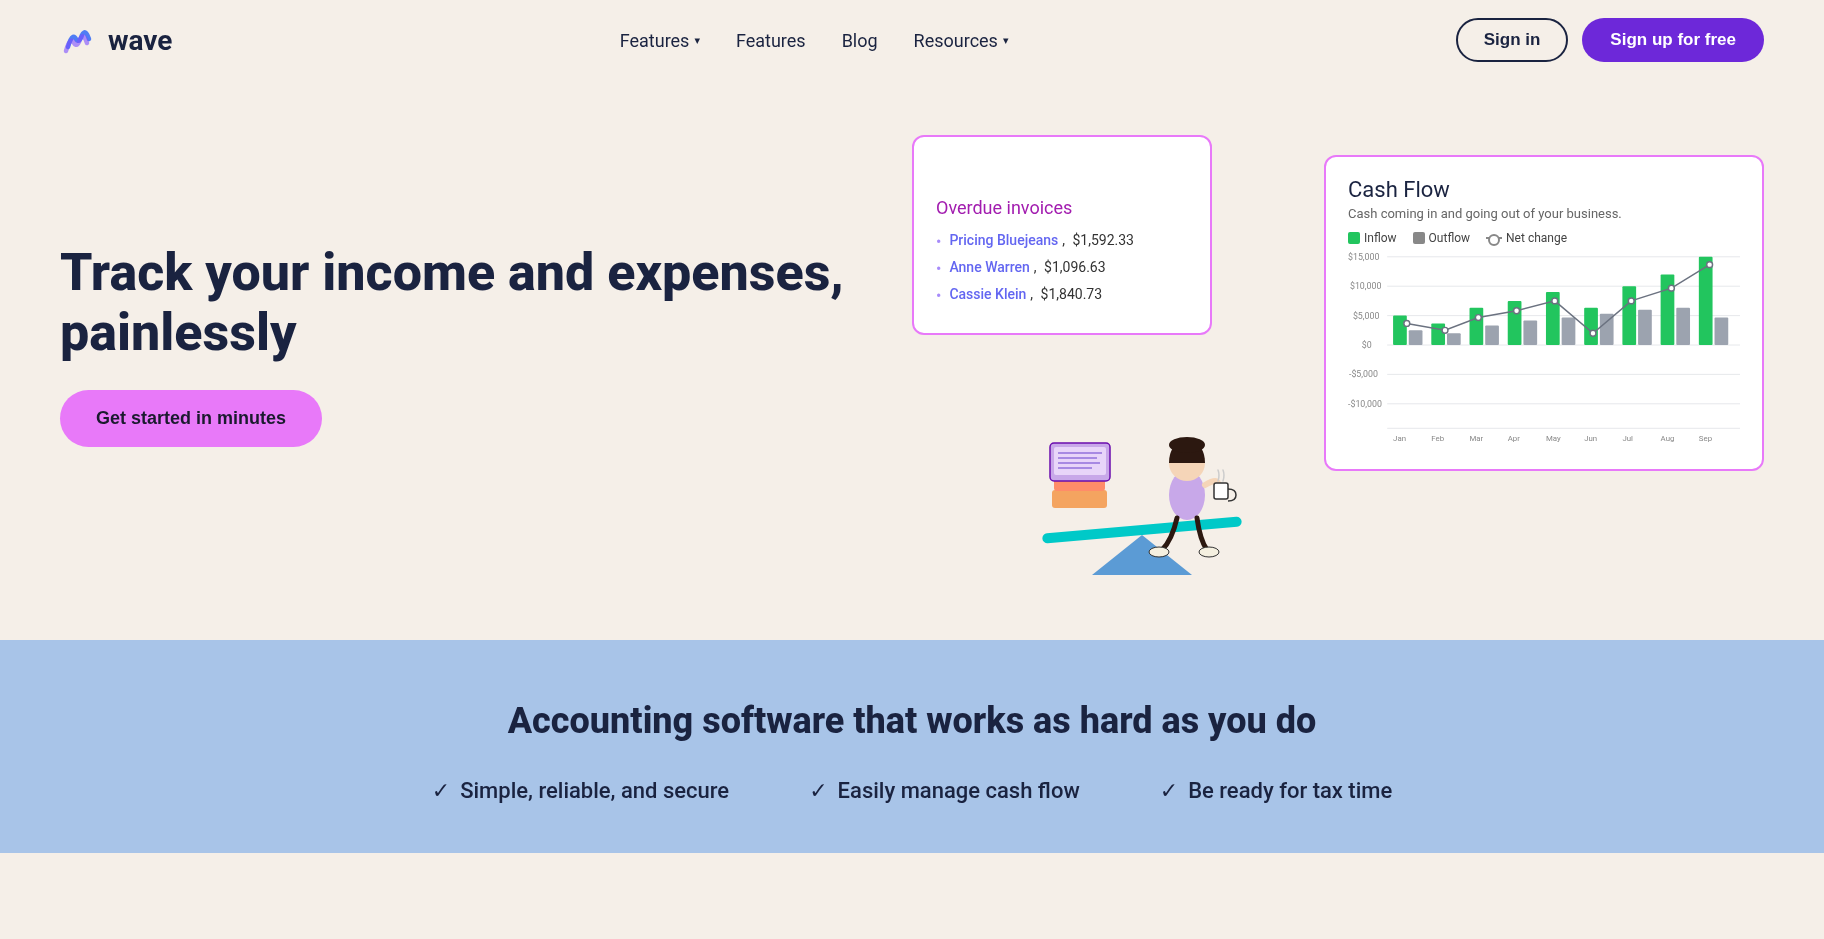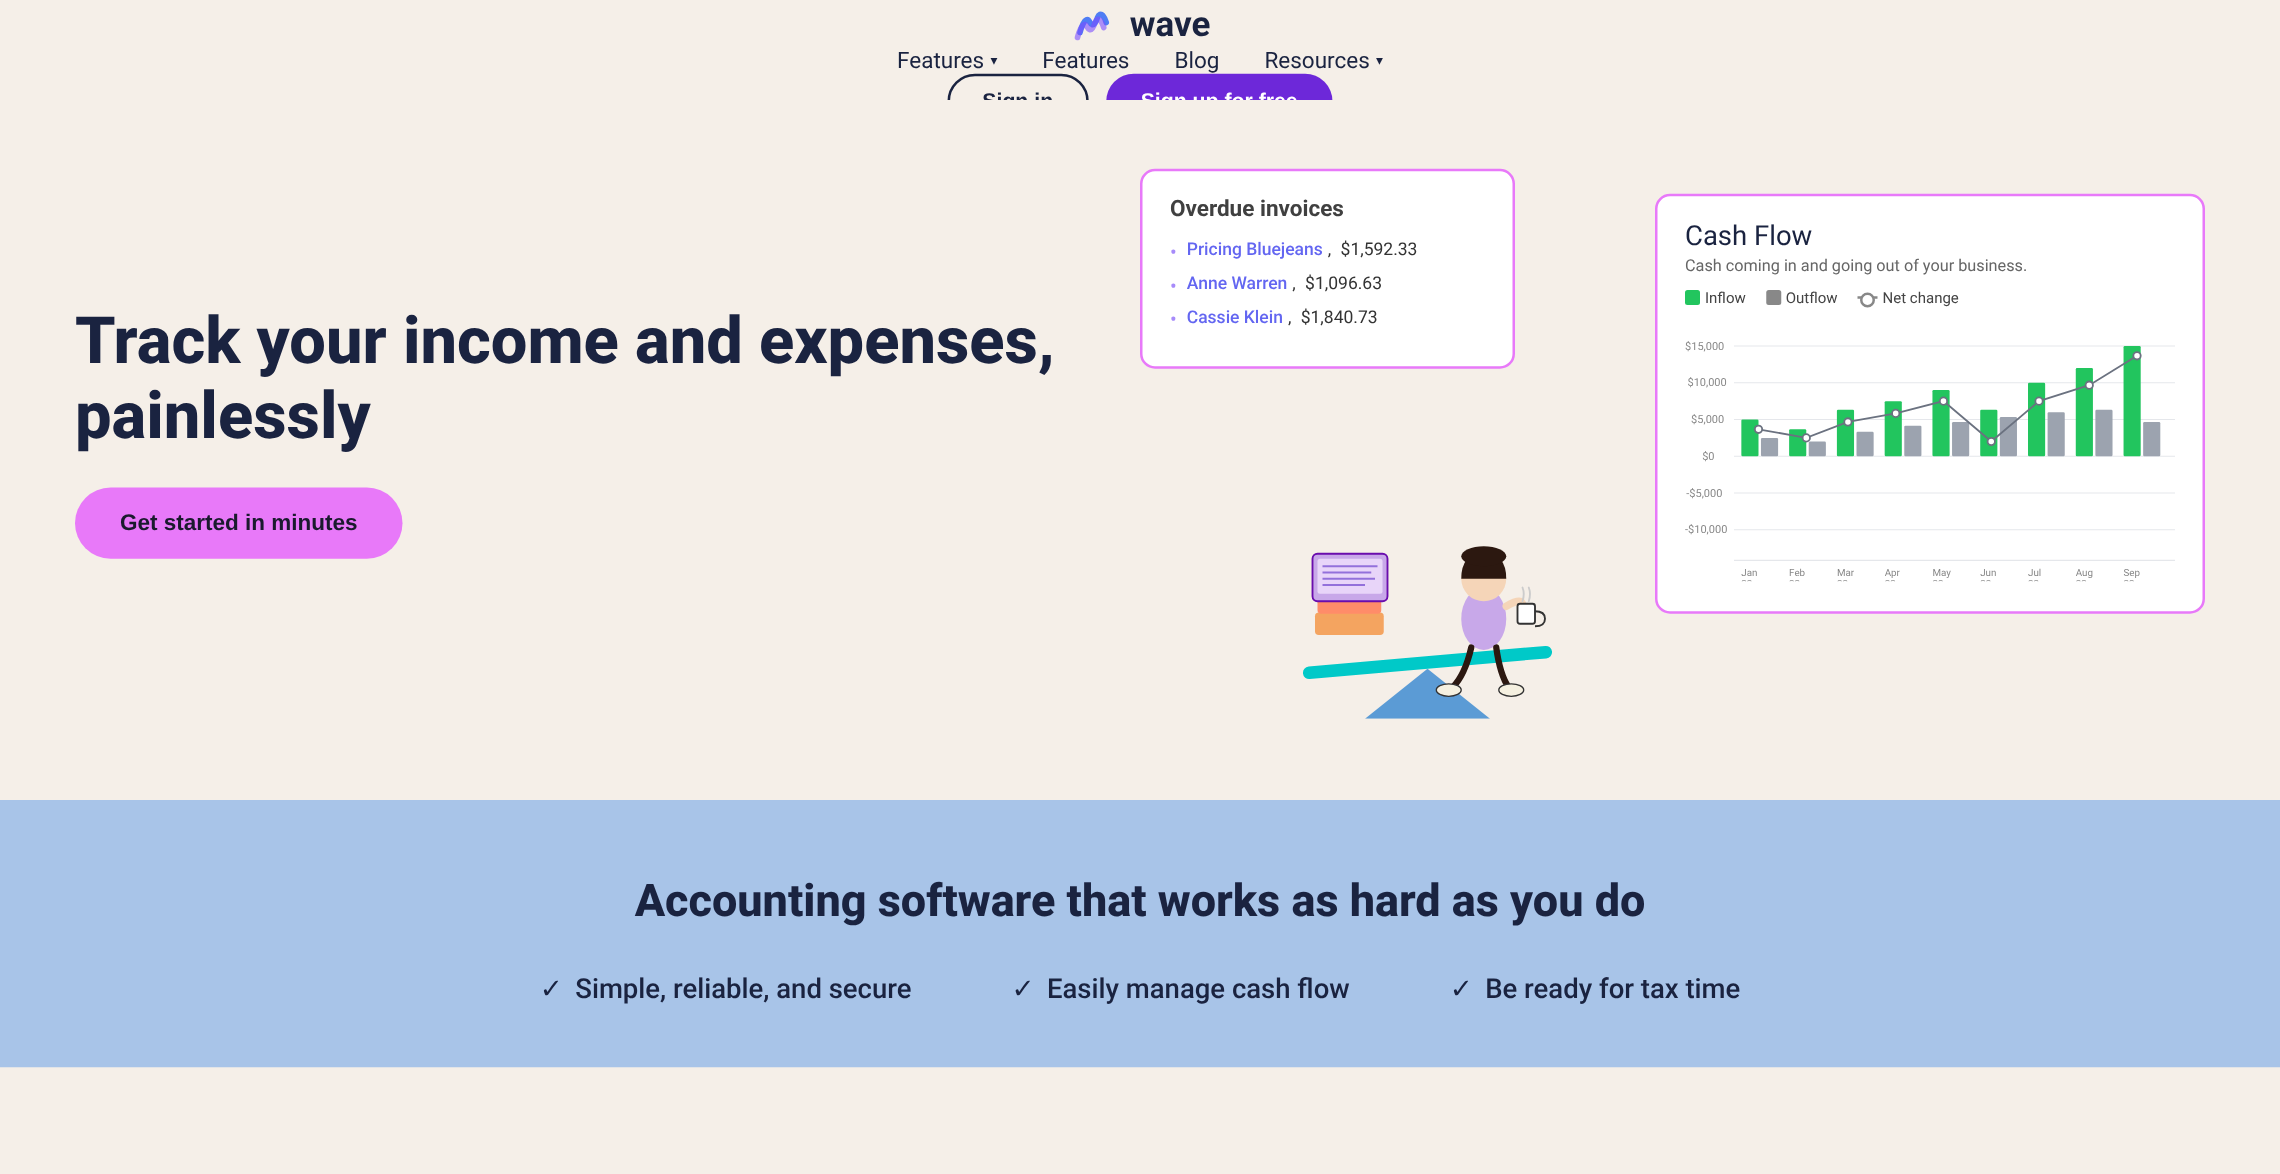--- a/index.html
+++ b/index.html
@@ -6,21 +6,20 @@
     body { font-family: -apple-system, BlinkMacSystemFont, 'Segoe UI', Roboto, sans-serif; background: #f5efe8; }
 
     
     .navbar {
       display: flex;
       align-items: center;
       justify-content: space-between;
       padding: 0 60px;
       height: 80px;
       background: #f5efe8;
-      flex-direction: column;
     }
     .logo {
       display: flex;
       align-items: center;
       gap: 10px;
       text-decoration: none;
     }
     .logo-icon {
       width: 38px;
       height: 38px;
@@ -129,23 +128,24 @@
       left: 0;
       width: 300px;
       background: #fff;
       border: 2px solid #e879f9;
       border-radius: 12px;
       padding: 20px 22px;
       z-index: 2;
     }
     .card-title {
       font-size: 18px;
-      font-weight: 700;
-      color: #404040;
+      font-weight: 400;
+      color: #a21caf;
       margin-bottom: 14px;
+      margin-top: 40px;
     }
     .invoice-item {
       font-size: 14px;
       color: #333;
       margin-bottom: 8px;
       display: flex;
       gap: 4px;
     }
     .invoice-item::before {
       content: '•';
@@ -177,21 +177,21 @@
       margin-bottom: 4px;
     }
     .cashflow-subtitle {
       font-size: 13px;
       color: #666;
       margin-bottom: 10px;
     }
     .cashflow-legend {
       display: flex;
       gap: 16px;
-      margin-bottom: 20px;
+      margin-bottom: 0;
       font-size: 12px;
       color: #444;
       align-items: center;
     }
     .legend-dot {
       width: 12px;
       height: 12px;
       border-radius: 2px;
       display: inline-block;
       margin-right: 4px;

